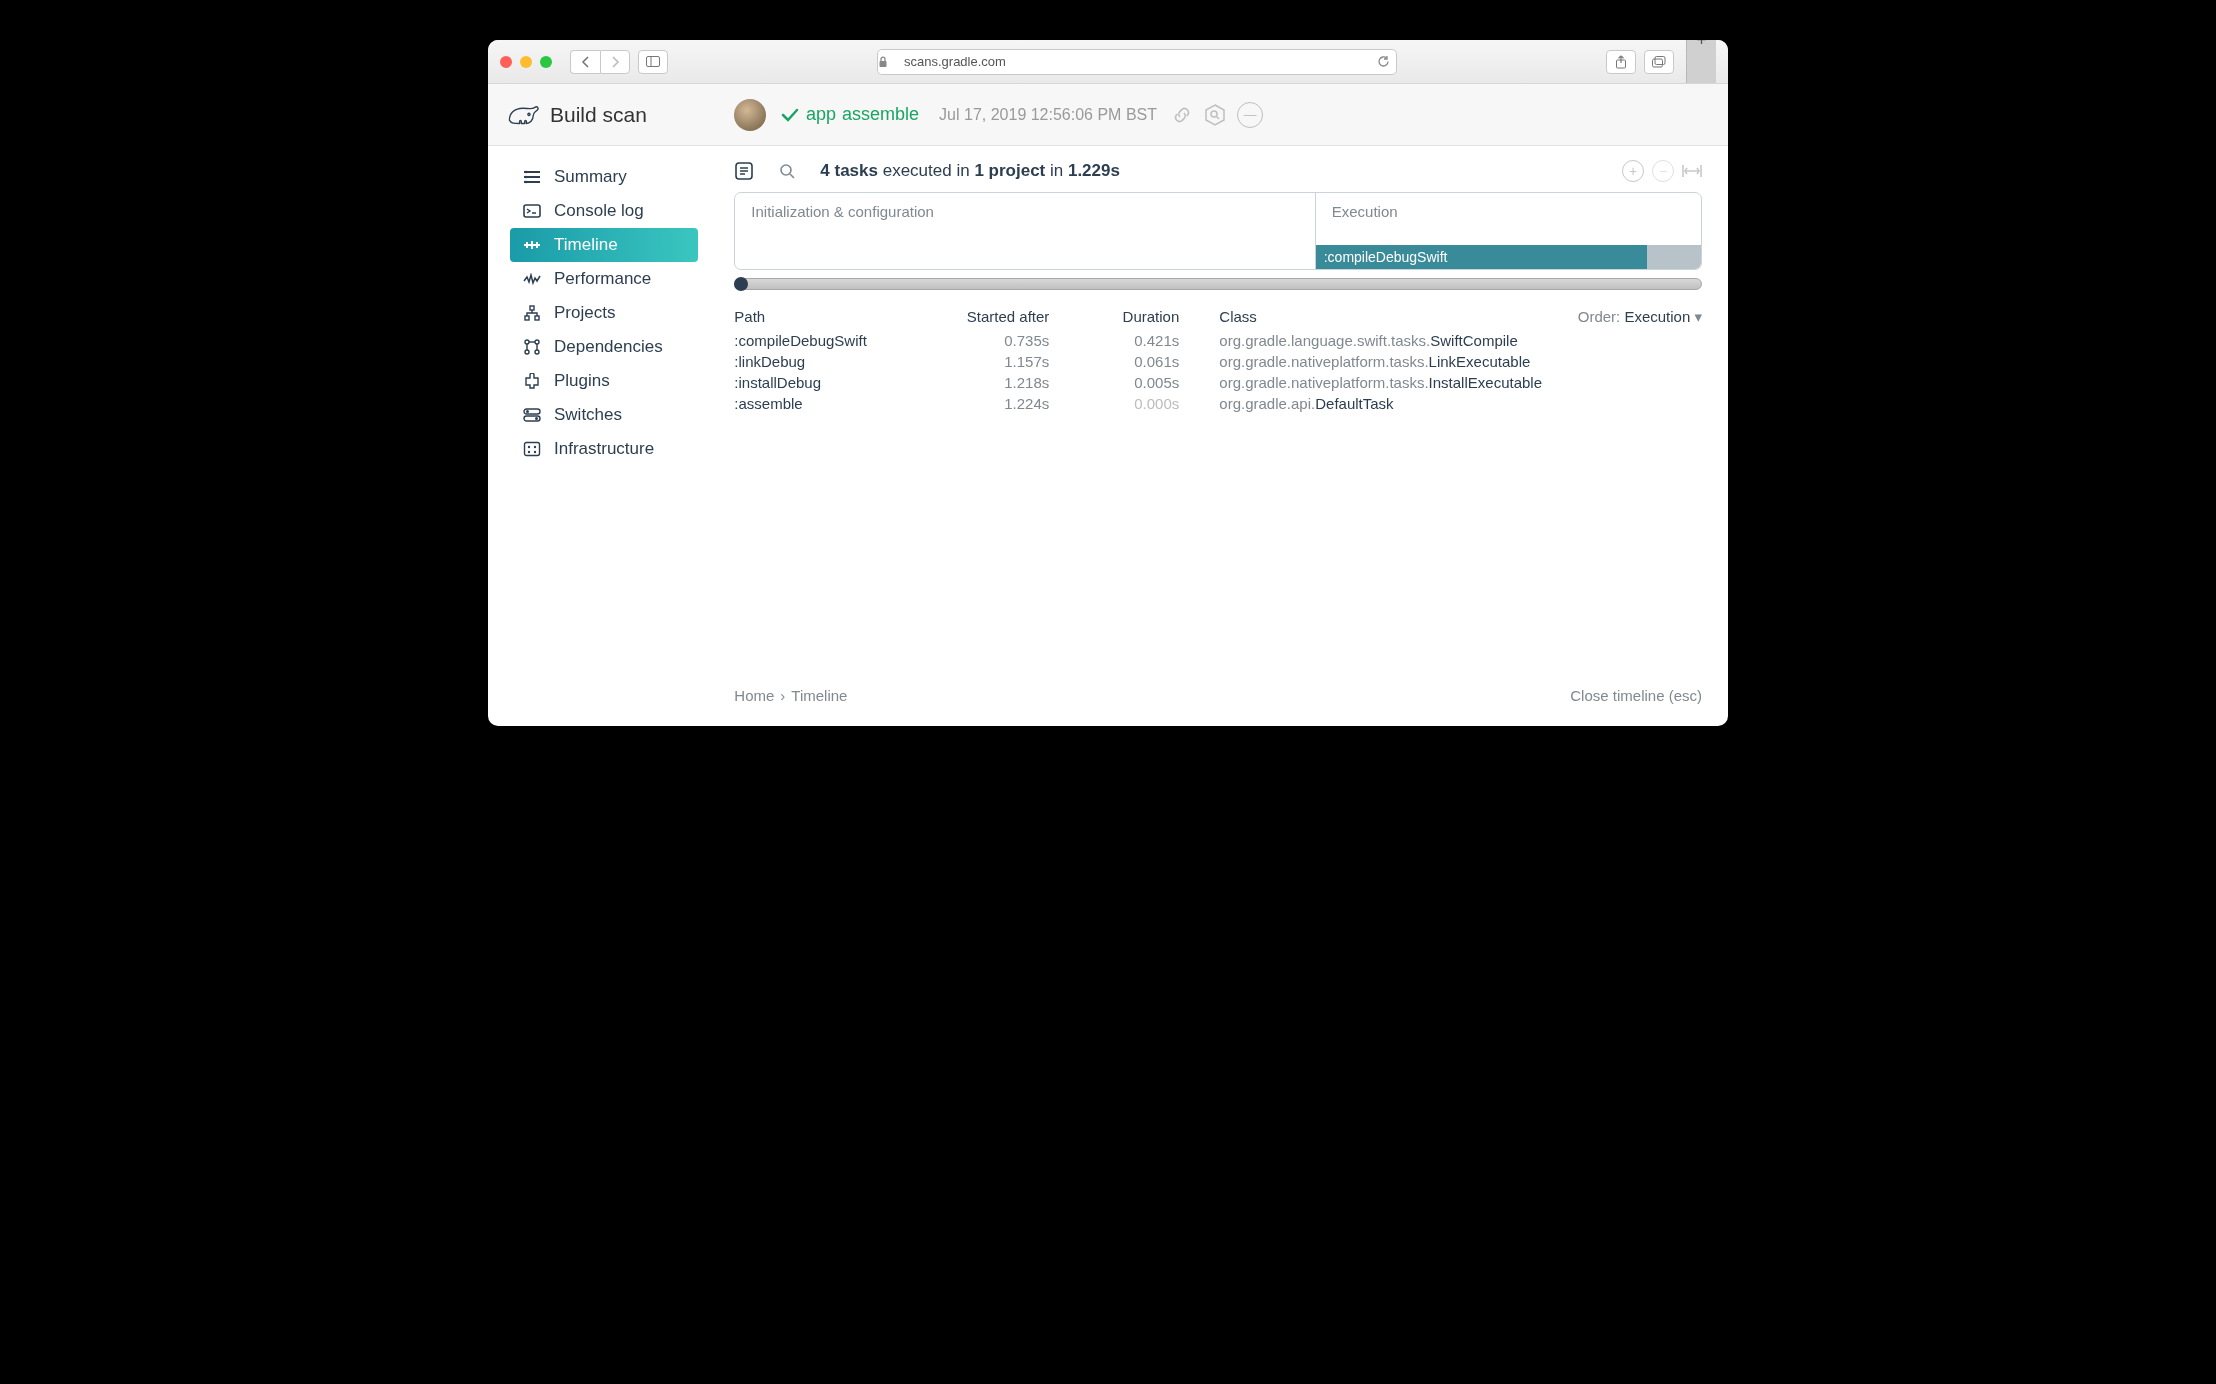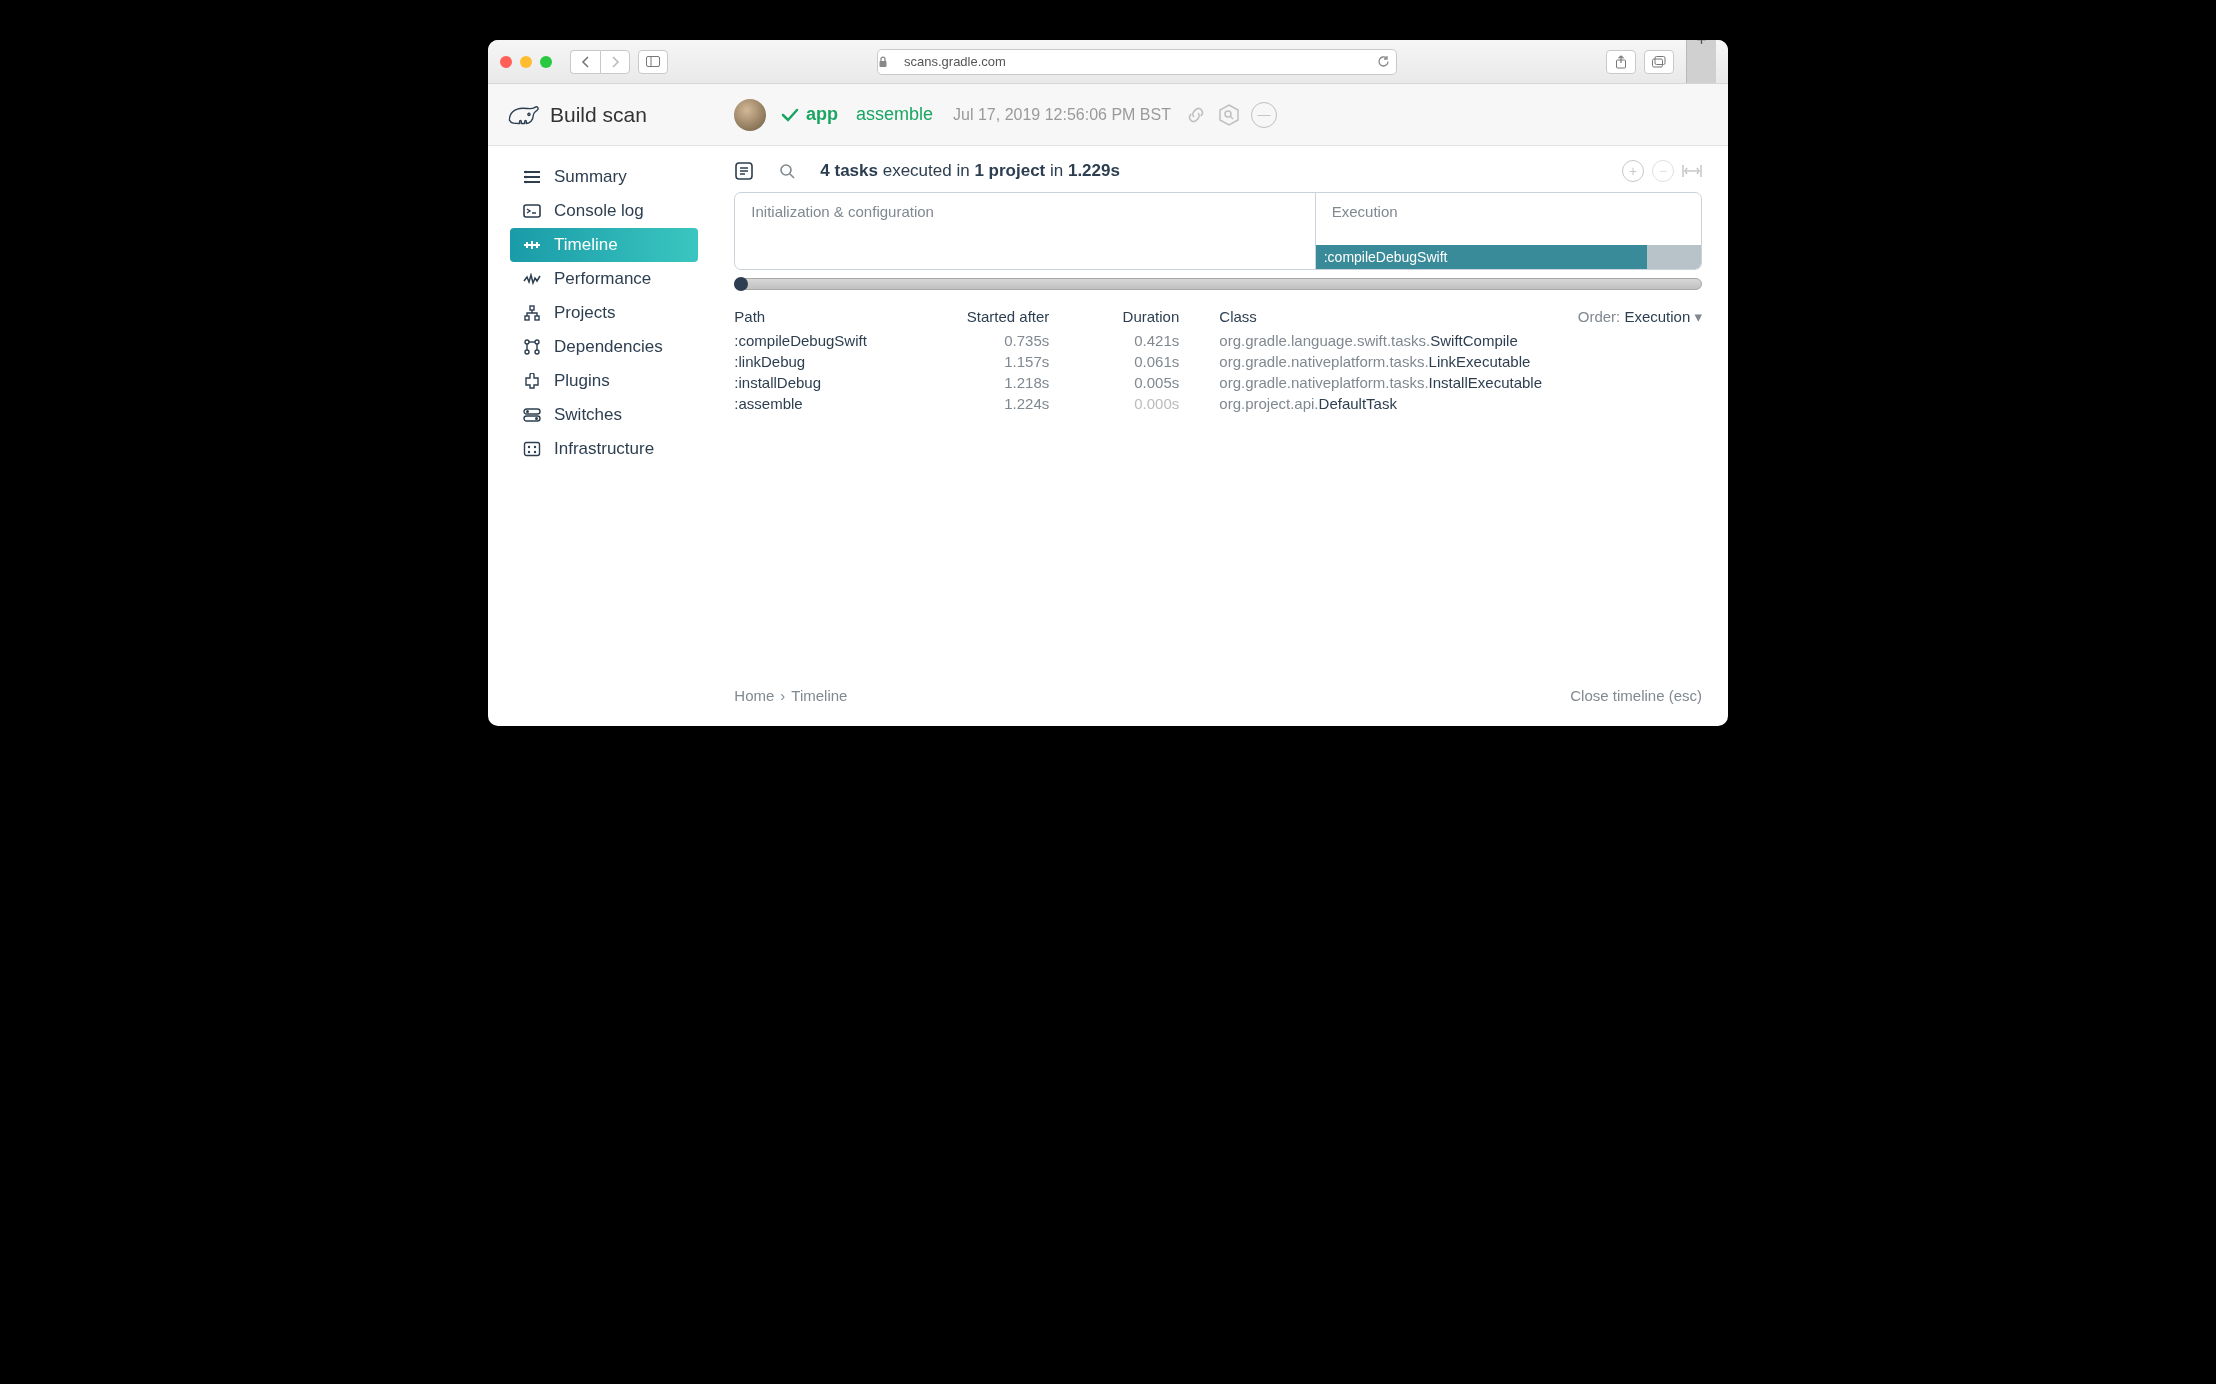--- a/index.html
+++ b/index.html
@@ -17,21 +17,21 @@
 .url-bar .refresh { margin-left: auto; margin-right: 6px; color: #888; }
 .right-tb { display: flex; gap: 8px; align-items: center; }
 .newtab { width: 30px; height: 30px; background: #d0d0d0; display: flex; align-items: center; justify-content: center; font-size: 18px; color: #555; margin-left: 4px; border-left: 1px solid #b8b8b8; align-self: stretch; margin-top: -100px; margin-bottom: -100px; padding-top: 100px; padding-bottom: 100px; }
 .chrome-bar { overflow: hidden; }
 
 .page-header { height: 62px; background: #f7f7f7; border-bottom: 1px solid #e2e2e2; display: flex; align-items: center; padding: 0 24px 0 18px; }
 .logo-area { display: flex; align-items: center; gap: 10px; width: 228px; font-size: 21px; color: #333; font-weight: 400; }
 .elephant { width: 34px; height: 26px; }
 .avatar { width: 32px; height: 32px; border-radius: 50%; background: radial-gradient(circle at 40% 35%, #d4b896, #6b5a3f); margin-right: 14px; }
 .check-icon { color: #1aa563; margin-right: 6px; }
-.hdr-proj { color: #1aa563; font-size: 18px; font-weight: 700; margin-right: 18px; }
+.hdr-proj { color: #1aa563; font-size: 18px; font-weight: 400; margin-right: 6px; }
 .hdr-task { color: #1aa563; font-size: 18px; font-weight: 500; margin-right: 20px; }
 .hdr-time { color: #9a9a9a; font-size: 16px; margin-right: 14px; }
 .hdr-icons { display: flex; gap: 10px; align-items: center; }
 .hdr-icon { width: 26px; height: 26px; border: 1.5px solid #bfbfbf; border-radius: 50%; display: flex; align-items: center; justify-content: center; color: #bfbfbf; font-size: 13px; }
 
 .main { display: flex; min-height: 580px; }
 .sidebar { width: 246px; padding: 14px 16px; }
 .side-item { display: flex; align-items: center; gap: 12px; padding: 7px 18px; font-size: 17px; color: #2c3e50; cursor: pointer; }
 .side-item.active { background: linear-gradient(90deg, #1a9ba8, #3ac6c0); color: #fff; border-radius: 4px; margin: 0 6px; padding-left: 12px; }
 .side-icon { width: 20px; height: 20px; display: flex; align-items: center; justify-content: center; color: #2c3e50; flex-shrink: 0; }
@@ -352,21 +352,21 @@
           <div class="col-path">:installDebug</div>
           <div class="col-start">1.218s</div>
           <div class="col-dur">0.005s</div>
           <div class="col-class"><span class="prefix">org.gradle.nativeplatform.tasks.</span><span class="name">InstallExecutable</span></div>
           <div class="col-order"></div>
         </div>
         <div class="trow">
           <div class="col-path">:assemble</div>
           <div class="col-start">1.224s</div>
           <div class="col-dur zero">0.000s</div>
-          <div class="col-class"><span class="prefix">org.project.api.</span><span class="name">DefaultTask</span></div>
+          <div class="col-class"><span class="prefix">org.gradle.api.</span><span class="name">DefaultTask</span></div>
           <div class="col-order"></div>
         </div>
       </div>
 
       <div class="footer">
         <span>Home</span>
         <span class="crumb-sep">›</span>
         <span>Timeline</span>
         <span class="close">Close timeline (esc)</span>
       </div>

